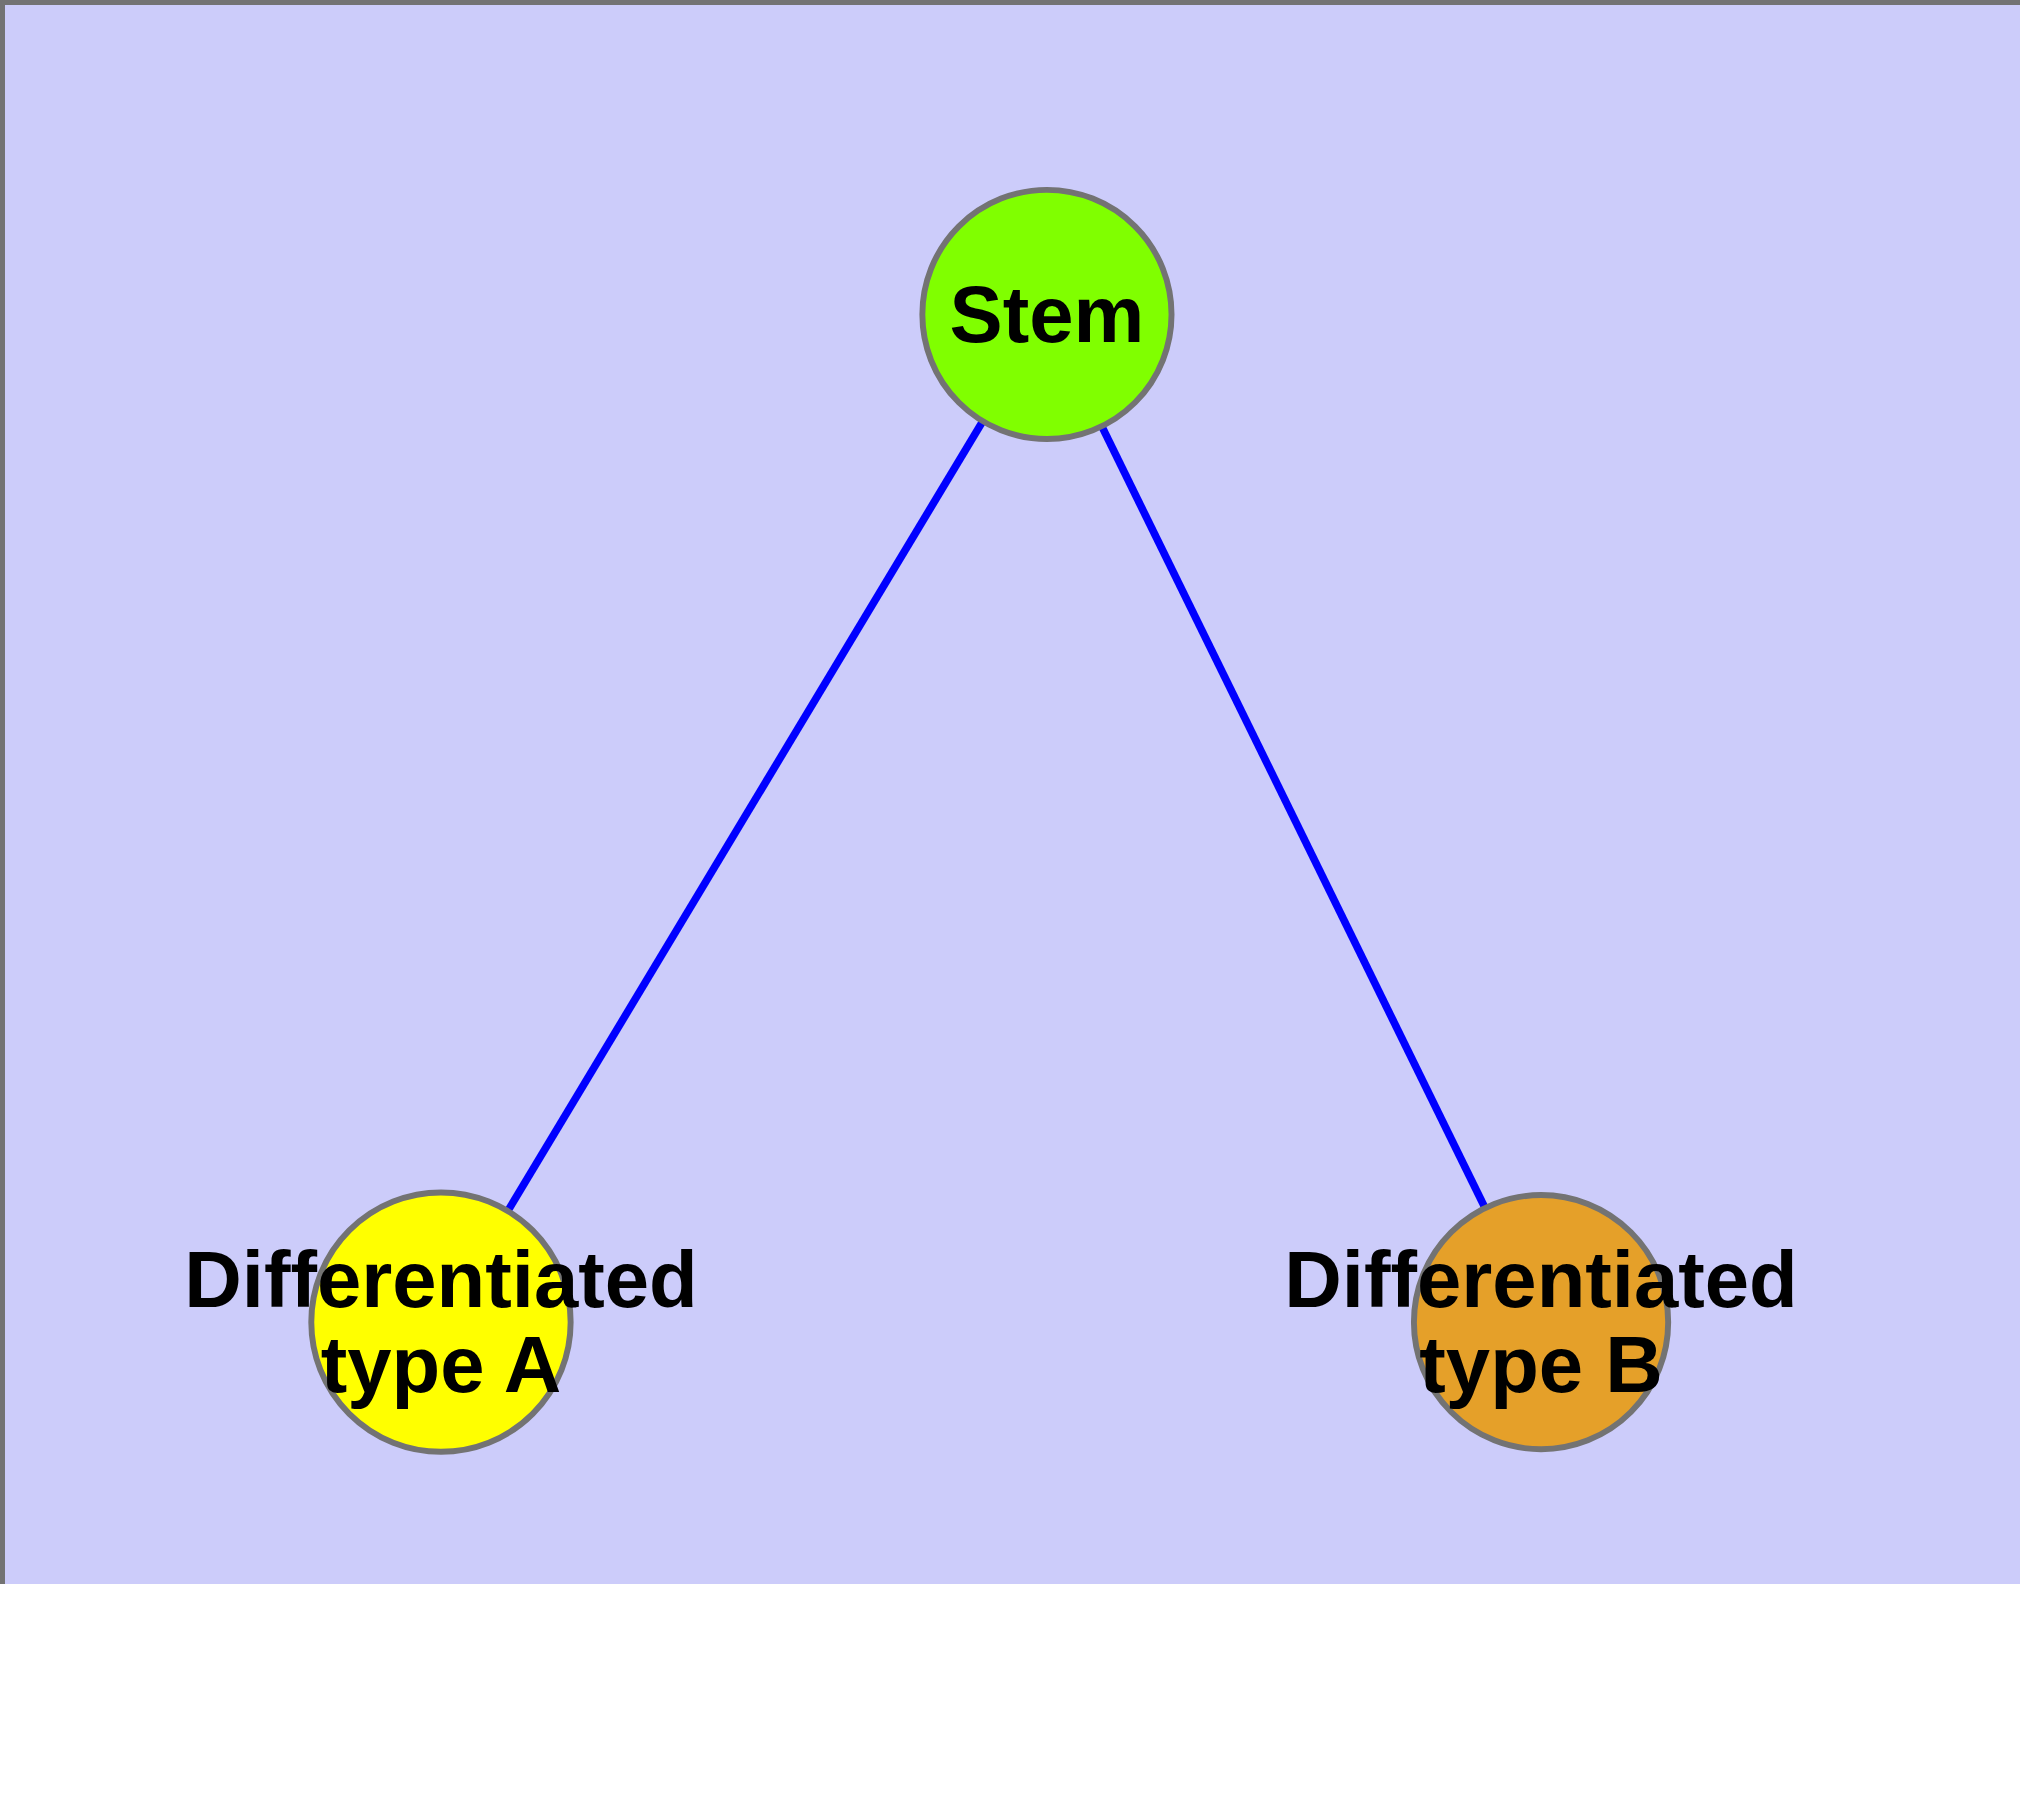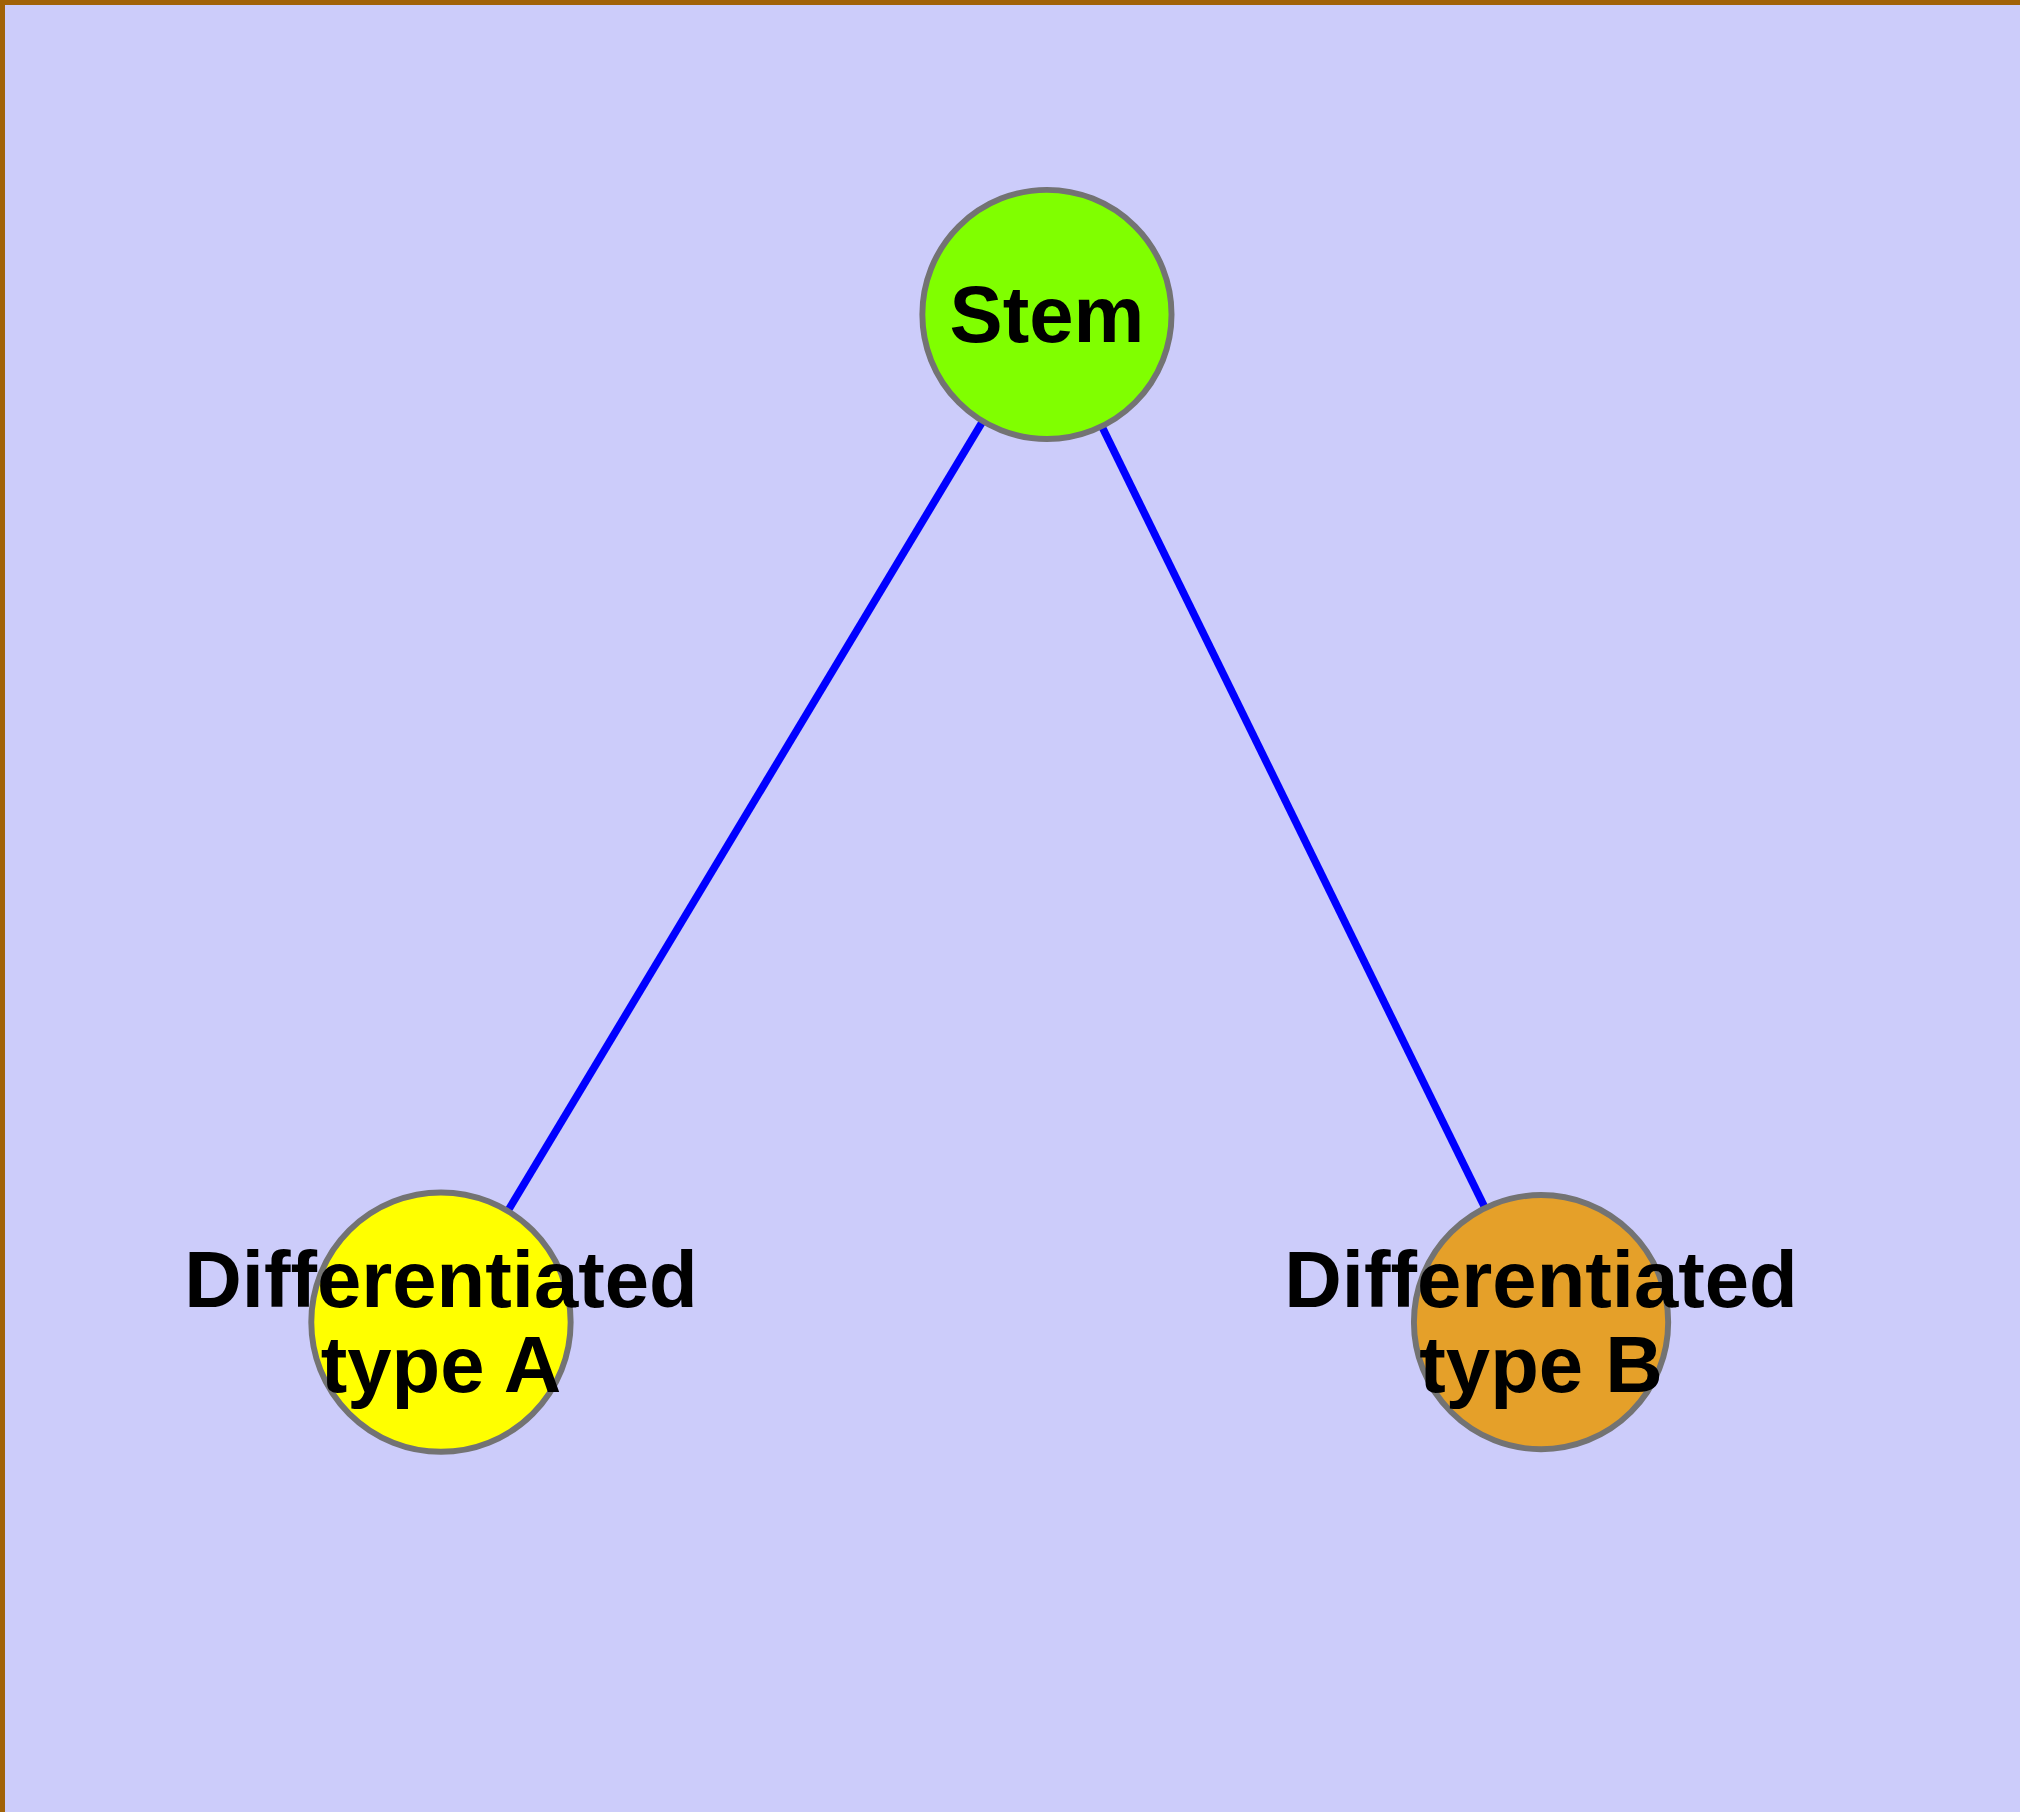--- a/index.html
+++ b/index.html
@@ -3,22 +3,22 @@
 <meta charset="utf-8">
 <style>
   html, body {
     margin: 0;
     padding: 0;
     background: #ffffff;
   }
   #canvas {
     position: relative;
     width: 2021px;
-    height: 1812px;
-    background: #a16207;
+    height: 1584px;
+    background: #737373;
     overflow: hidden;
     font-family: "Liberation Sans", sans-serif;
   }
   #plot-area {
     position: absolute;
     left: 5.1px;
     top: 5.1px;
     width: 2015px;
     height: 1807px;
     background: #ccccfa;

